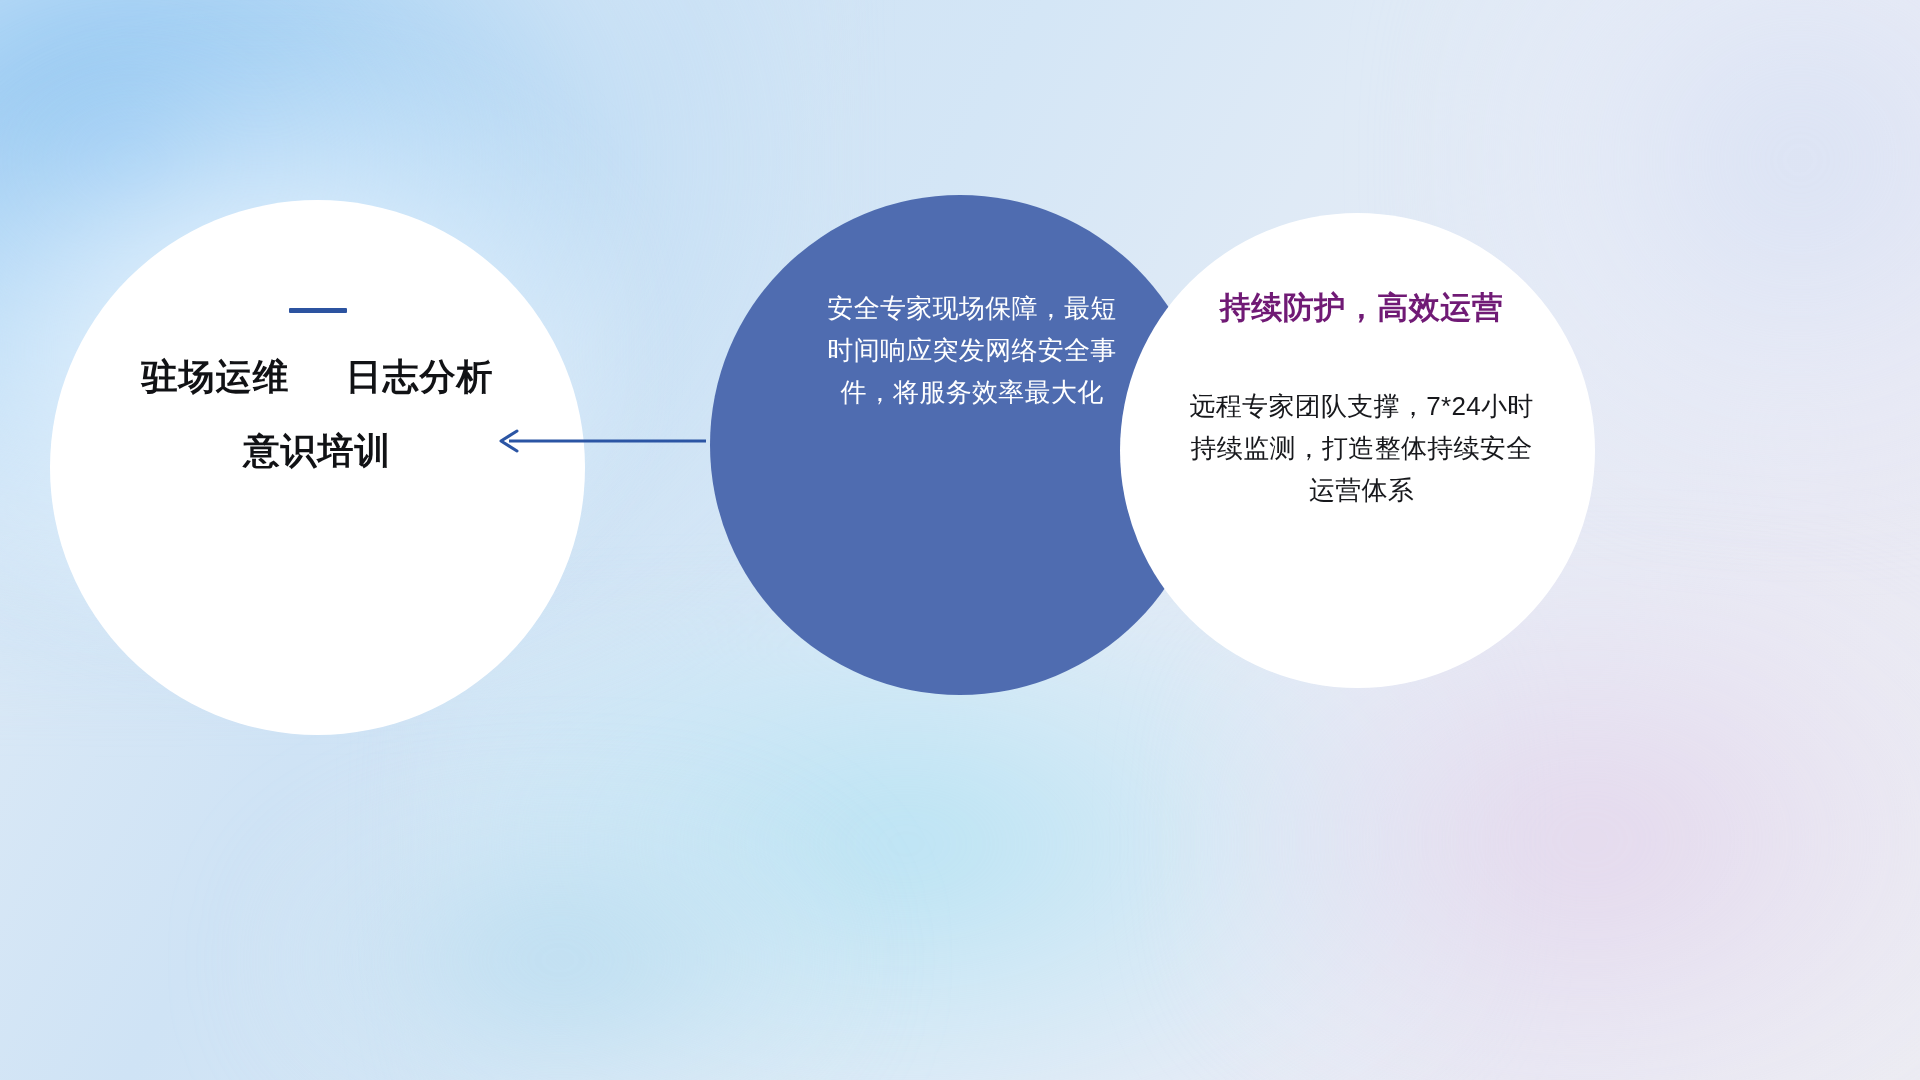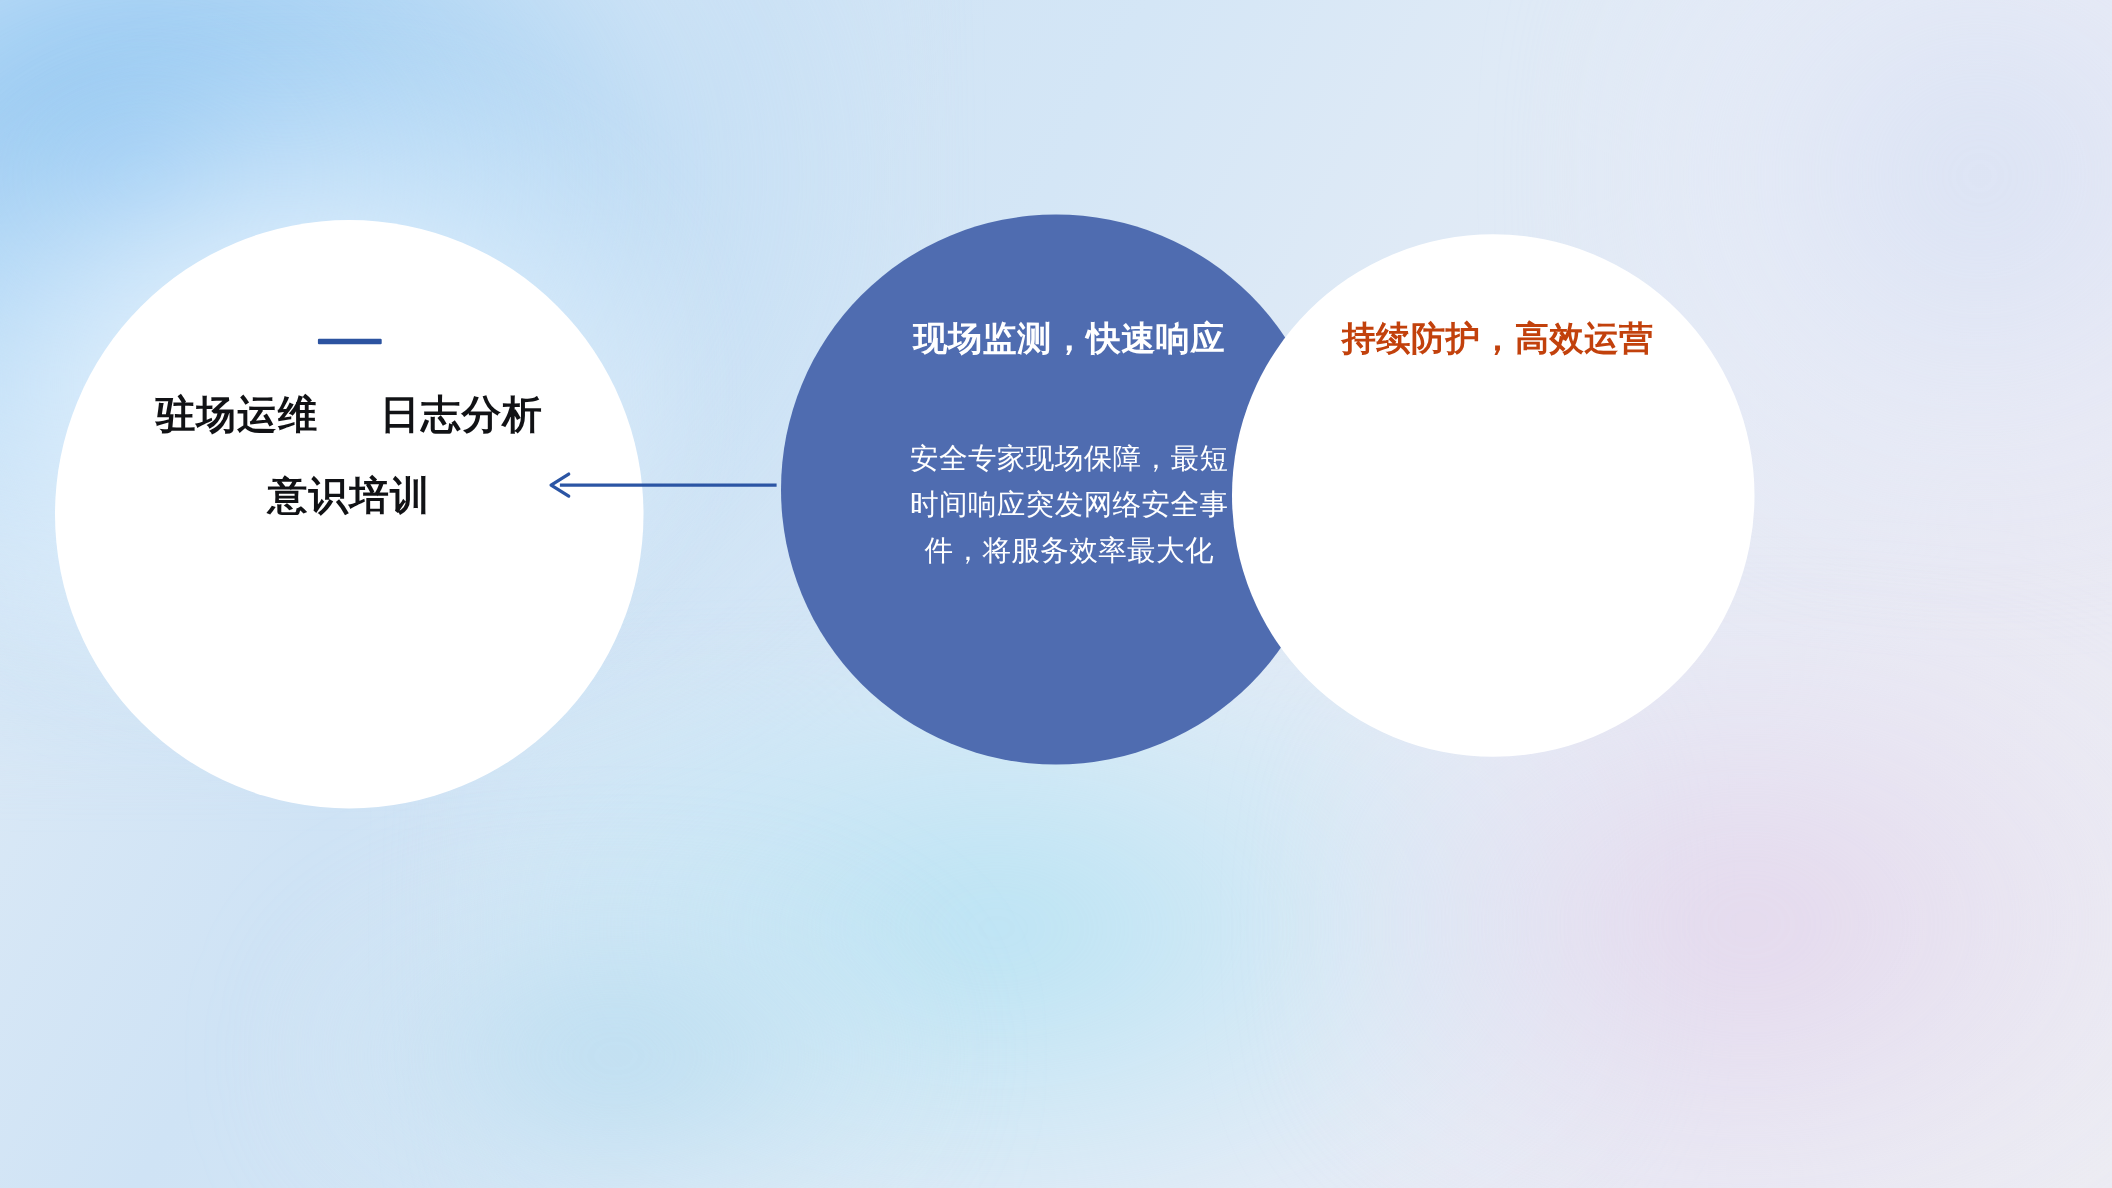--- a/index.html
+++ b/index.html
@@ -203,21 +203,21 @@
   .right-inner {
     position: absolute;
     left: 26px;
     right: 18px;
     top: 74px;
     text-align: center;
   }
   .right-title {
     font-size: 31px;
     font-weight: bold;
-    color: #c2410c;
+    color: #701a75;
     letter-spacing: 0.5px;
     white-space: nowrap;
     margin-bottom: 56px;
   }
   .right-body {
     font-size: 26px;
     line-height: 1.62;
     color: #17181c;
     letter-spacing: 0.3px;
     max-width: 356px;
@@ -265,24 +265,24 @@
     </div>
   </div>
 
   <svg class="arrow" viewBox="0 0 215 34" xmlns="http://www.w3.org/2000/svg">
     <line x1="211" y1="17" x2="14" y2="17" stroke="#2b55a4" stroke-width="3"></line>
     <polyline points="22,7 6,17 22,27" fill="none" stroke="#2b55a4" stroke-width="3" stroke-linecap="round" stroke-linejoin="round"></polyline>
   </svg>
 
   <div class="circle circle-mid">
     <div class="mid-inner">
-      <div class="mid-title">现场监测，快速响应</div>
       <div class="mid-body">安全专家现场保障，最短时间响应突发网络安全事件，将服务效率最大化</div>
     </div>
   </div>
 
   <div class="circle circle-right">
     <div class="right-inner">
       <div class="right-title">持续防护，高效运营</div>
+      <div class="right-body">远程专家团队支撑，7*24小时持续监测，打造整体持续安全运营体系</div>
     </div>
   </div>
 
 </div>
 
 </body></html>

